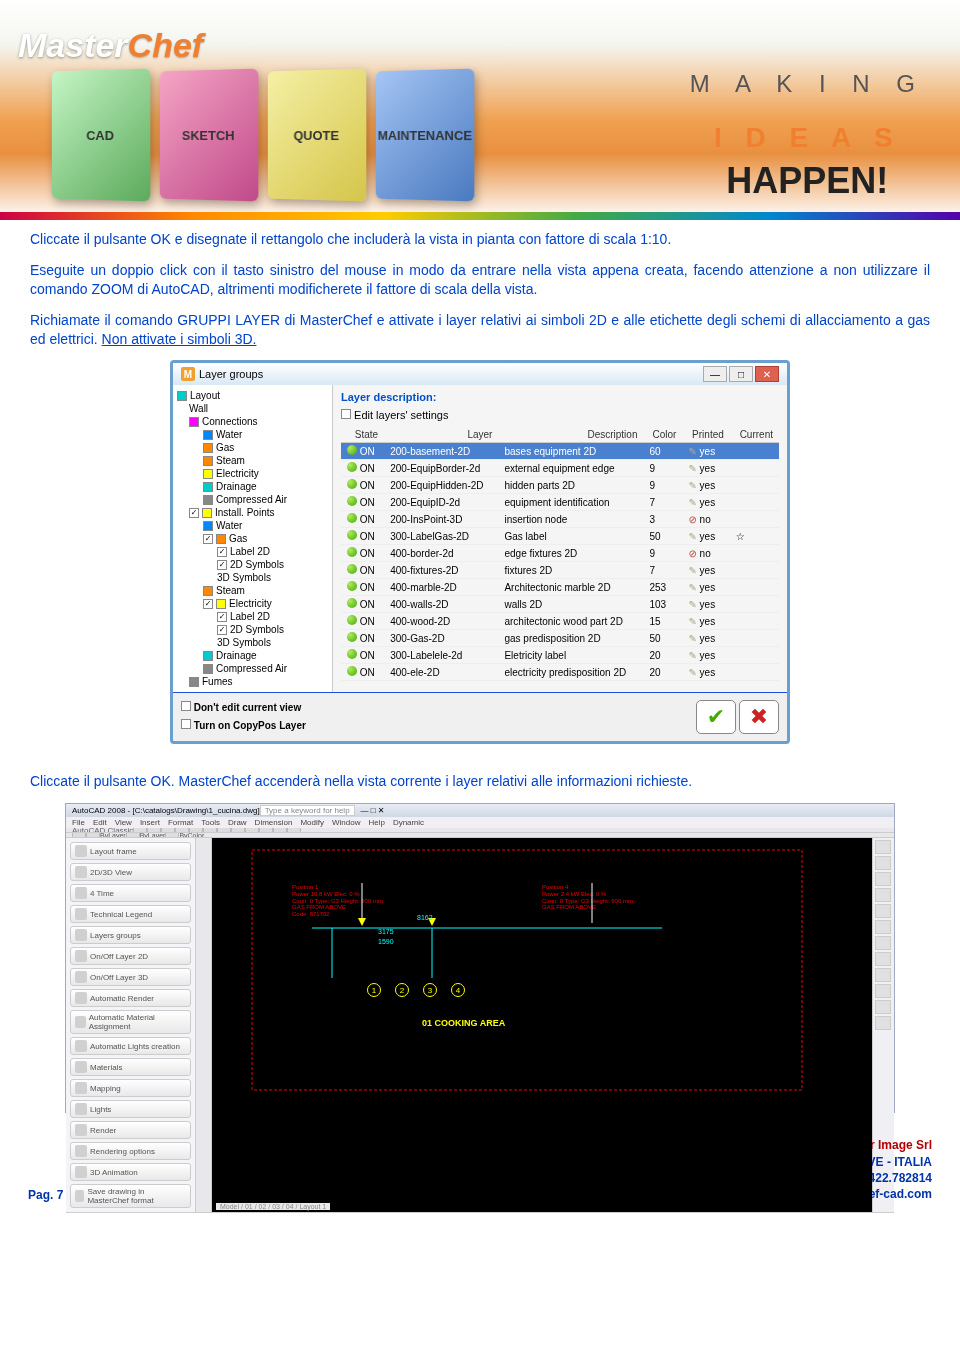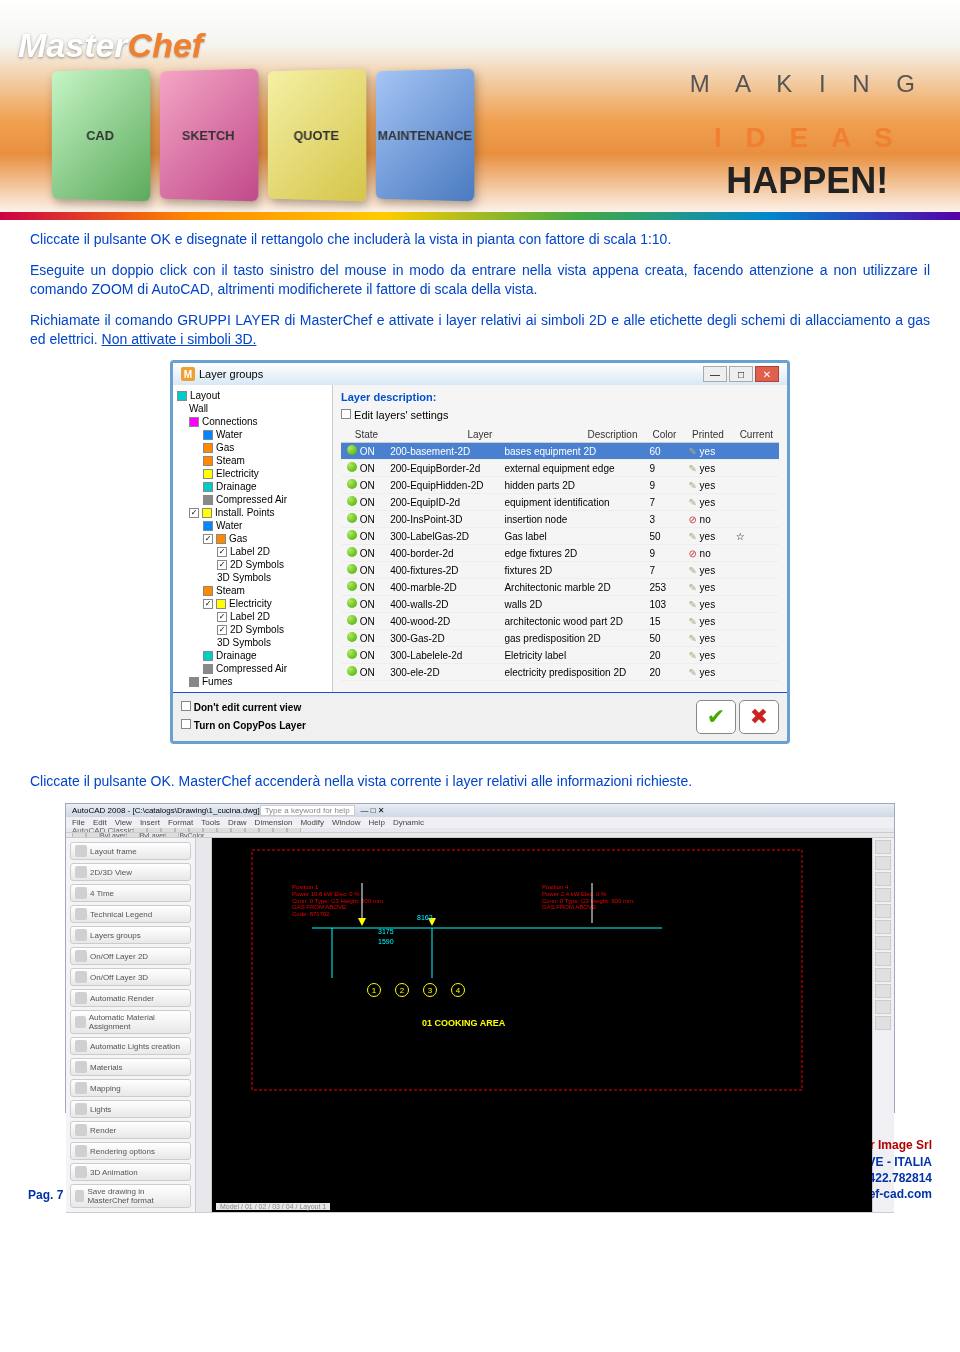--- a/index.html
+++ b/index.html
@@ -329,21 +329,21 @@
             <tr>
               <td><span class="dot on"></span> ON</td>
               <td>300-Labelele-2d</td>
               <td>Eletricity label</td>
               <td>20</td>
               <td><span class="pen">✎</span> yes</td>
               <td></td>
             </tr>
             <tr>
               <td><span class="dot on"></span> ON</td>
-              <td>300-ele-2D</td>
+              <td>400-ele-2D</td>
               <td>electricity predisposition 2D</td>
               <td>20</td>
               <td><span class="pen">✎</span> yes</td>
               <td></td>
             </tr>
           </tbody>
       </table>
     </div>
   </div>
   <div class="dlg-foot">

